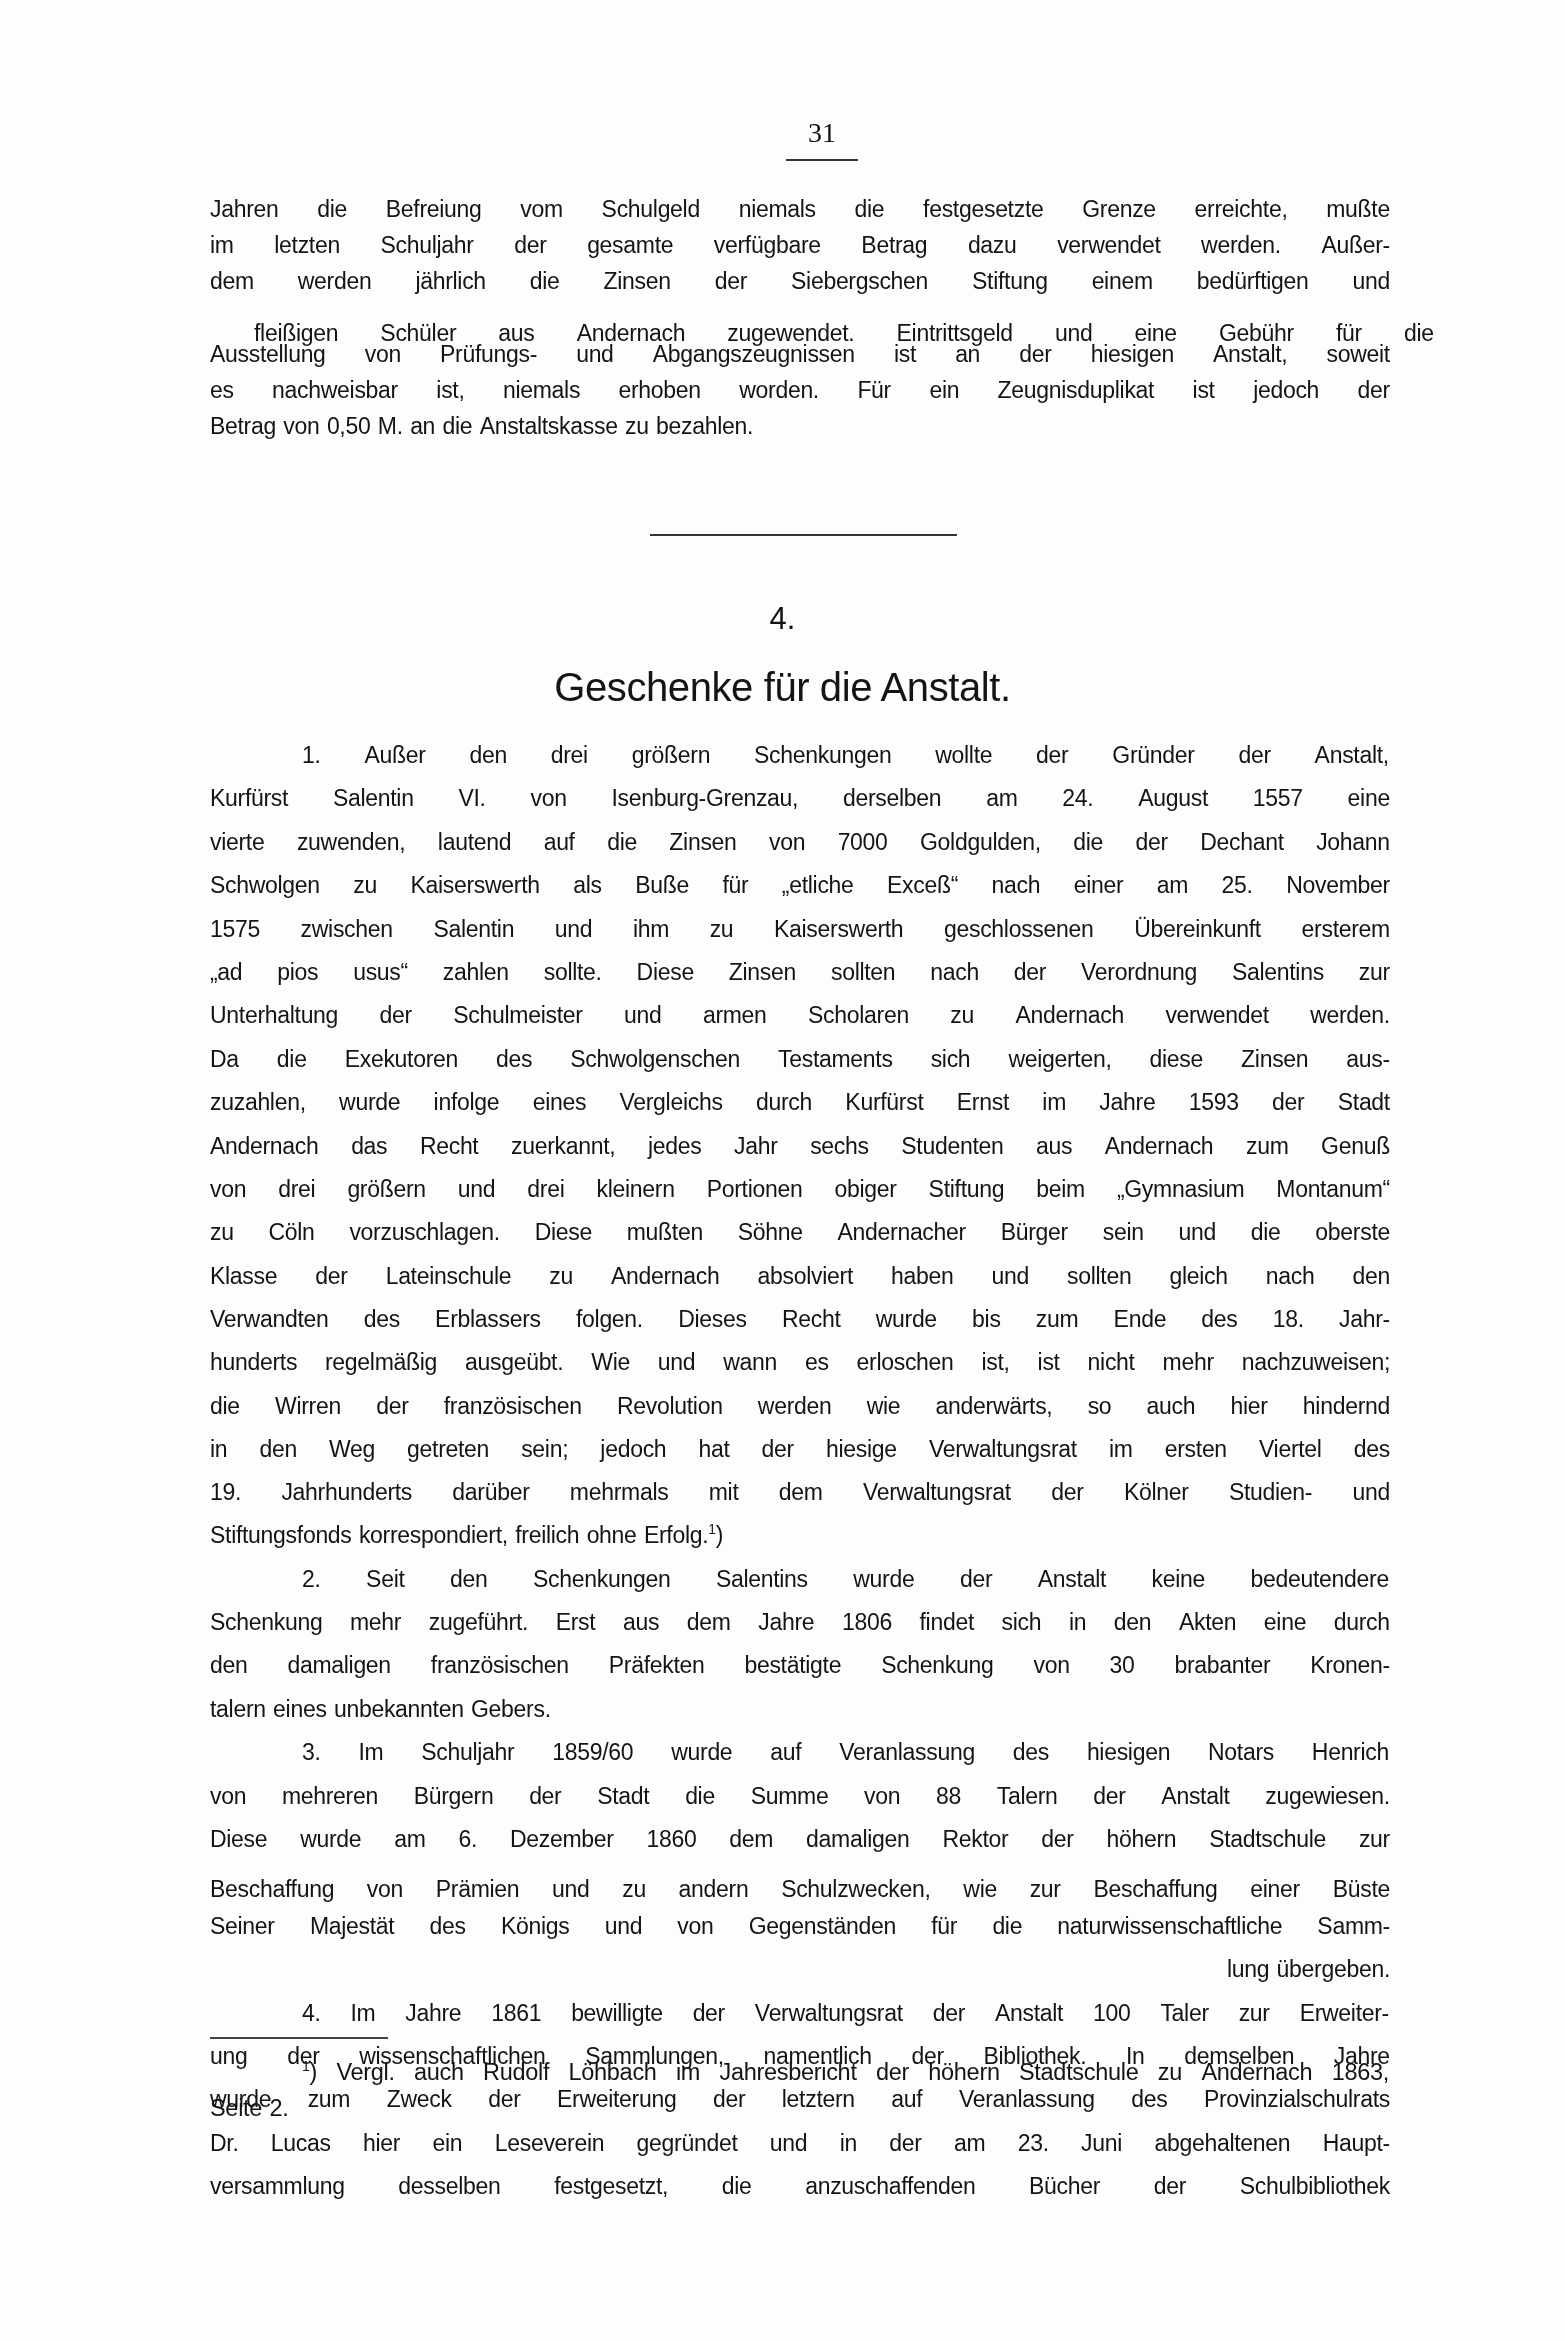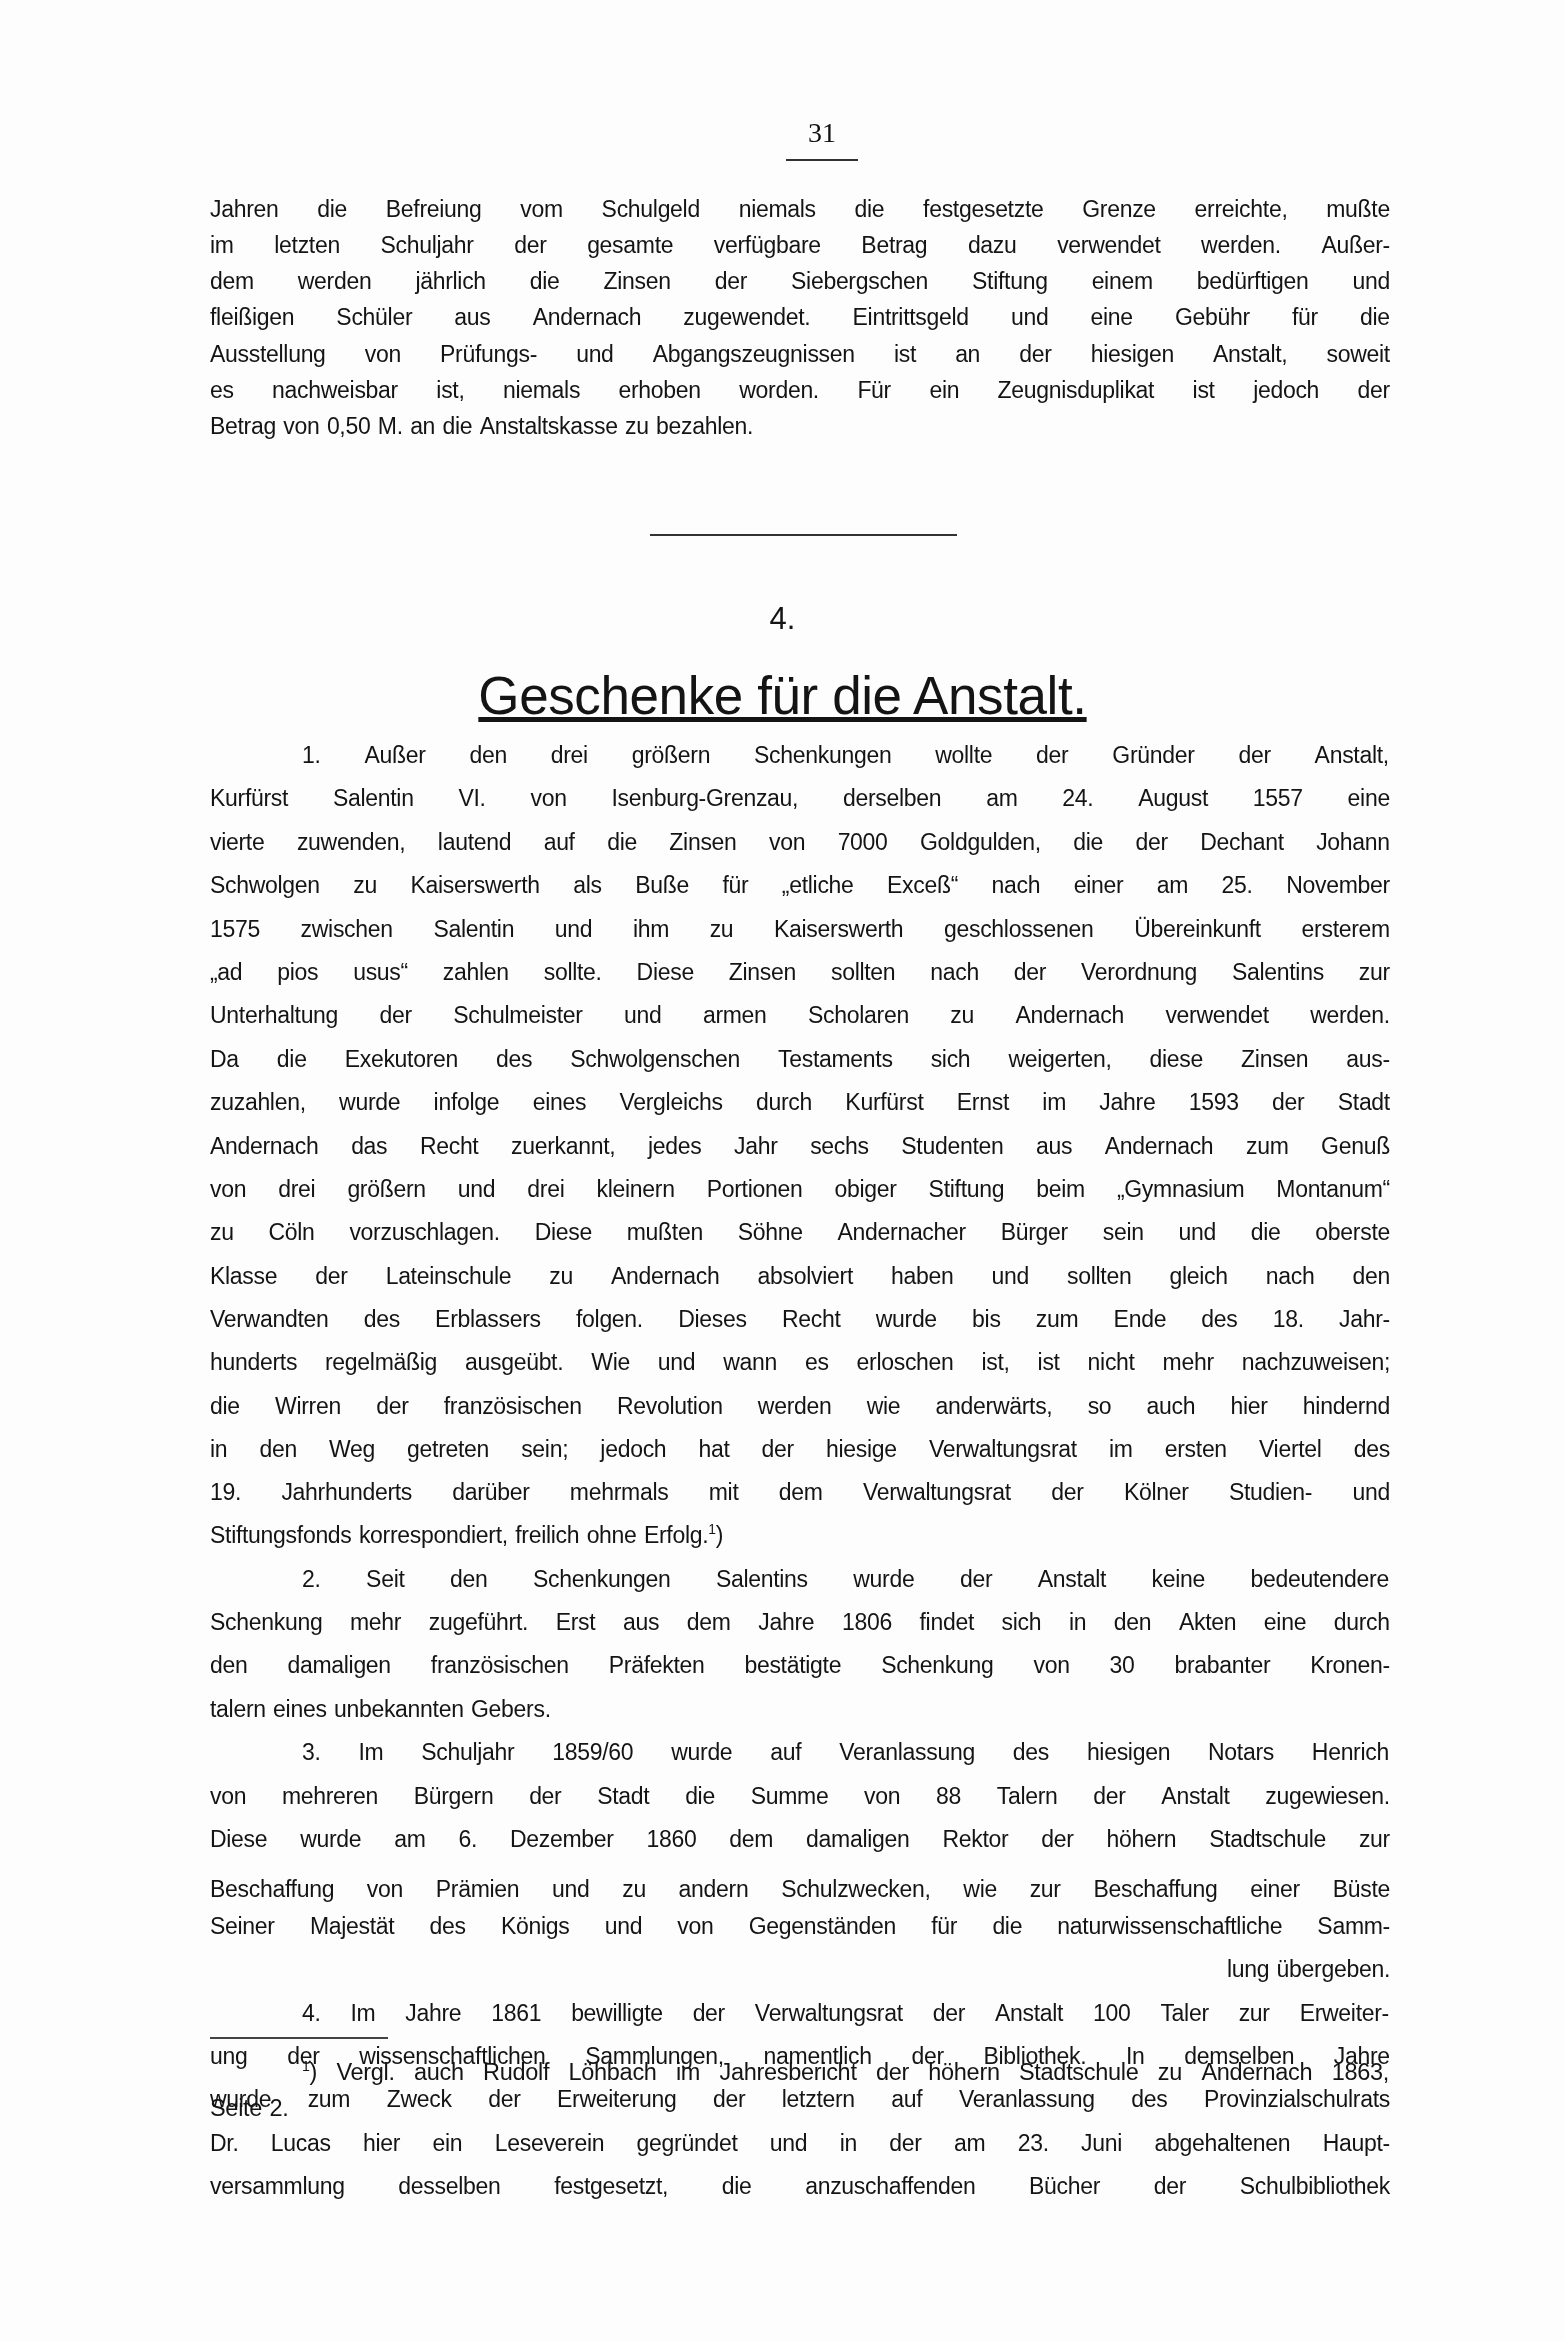--- a/index.html
+++ b/index.html
@@ -12,21 +12,21 @@
           font-family: "Liberation Sans", sans-serif; font-size: 23px; color: #141414;
           text-align: justify; text-align-last: justify; white-space: nowrap; overflow: visible;
           transform-origin: left center; letter-spacing: -0.3px; }
   .line.last { text-align-last: left; }
   .line.indent { left: 302px; width: 1087px; }
   .line span.w { display: inline; }
   .sep { position: absolute; left: 650px; top: 534px; width: 307px; height: 1.6px; background: #333; }
   .secnum { position: absolute; left: 704px; top: 601px; width: 157px; text-align: center;
             font-family: "Liberation Sans", sans-serif; font-size: 31px; color: #141414; }
   .heading { position: absolute; left: 391px; top: 665px; width: 783px; text-align: center;
-             font-family: "Liberation Sans", sans-serif; font-size: 53px; color: #141414; letter-spacing: -0.4px; text-decoration: underline; }
+             font-family: "Liberation Sans", sans-serif; font-size: 40px; color: #141414; letter-spacing: -0.4px; }
   .fn-rule { position: absolute; left: 210px; top: 2037px; width: 178px; height: 1.6px; background: #444; }
   .fn { font-size: 23.5px; }
   sup { font-size: 60%; vertical-align: super; line-height: 0; }
   .jline { display: flex; justify-content: space-between; }
   .jline.last { justify-content: flex-start; gap: 0.32em; }
 </style>
 </head>
 <body>
 
 <div class="page">
@@ -67,21 +67,21 @@
         <span class="w">jährlich</span>
         <span class="w">die</span>
         <span class="w">Zinsen</span>
         <span class="w">der</span>
         <span class="w">Siebergschen</span>
         <span class="w">Stiftung</span>
         <span class="w">einem</span>
         <span class="w">bedürftigen</span>
         <span class="w">und</span>
       </div>
-      <div class="line jline" style="top: 304px;">
+      <div class="line jline" style="top: 320px; margin-left: 44px;">
         <span class="w">fleißigen</span>
         <span class="w">Schüler</span>
         <span class="w">aus</span>
         <span class="w">Andernach</span>
         <span class="w">zugewendet.</span>
         <span class="w">Eintrittsgeld</span>
         <span class="w">und</span>
         <span class="w">eine</span>
         <span class="w">Gebühr</span>
         <span class="w">für</span>

